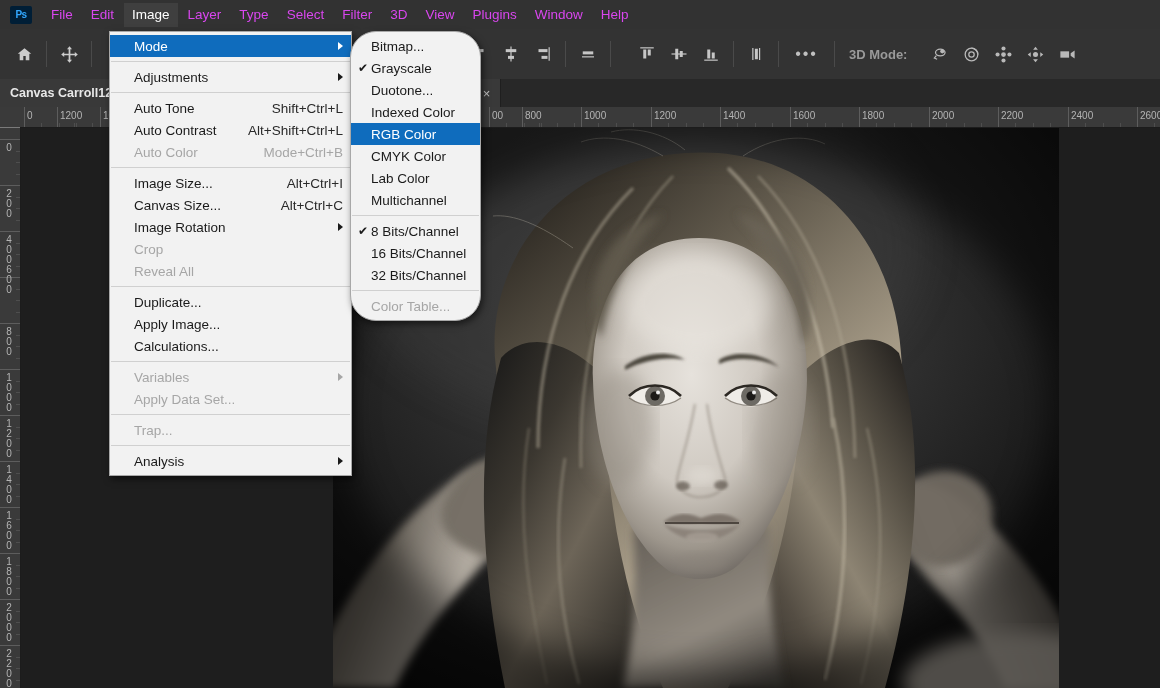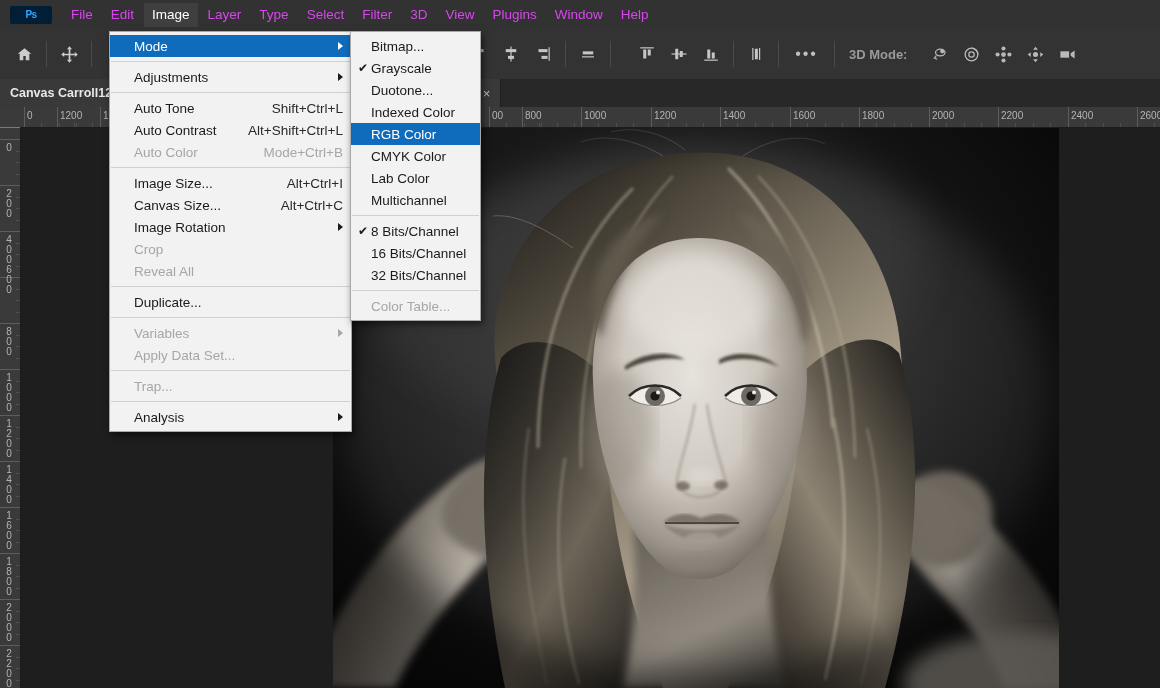--- a/index.html
+++ b/index.html
@@ -11,21 +11,21 @@
   }
   #app{position:relative;width:1160px;height:688px;overflow:hidden;background:#1b1b1b;}
 
   
   .menubar{
     position:absolute;left:0;top:0;width:1160px;height:29px;
     background:#323232;display:flex;align-items:center;
     border-bottom:1px solid #2a2a2a;
   }
   .ps-logo{
-    width:42px;height:18px;margin-left:10px;margin-right:10px;
+    width:22px;height:18px;margin-left:10px;margin-right:10px;
     background:#001e36;border-radius:2px;
     color:#31a8ff;font-size:10px;font-weight:bold;
     display:flex;align-items:center;justify-content:center;
     font-family:"Liberation Sans", sans-serif;
     letter-spacing:-0.5px;
   }
   .menu-item{
     color:#d946ef;font-size:13.5px;padding:4px 8px;margin:0 1px;
     cursor:default;white-space:nowrap;line-height:16px;
   }
@@ -98,21 +98,21 @@
   
   .dropdown{
     position:absolute;background:#f2f2f2;
     border:1px solid #a8a8a8;
     box-shadow:2px 3px 7px rgba(0,0,0,0.55);
     padding:3px 0;box-sizing:border-box;
     font-size:13.5px;color:#1a1a1a;
     z-index:50;
   }
   #image-menu{left:109px;top:31px;width:243px;}
-  #mode-menu{left:350px;top:31px;width:131px;}
+  #mode-menu{left:350px;top:31px;width:131px;border-radius:26px;}
   .mrow{
     position:relative;display:flex;align-items:center;
     height:22px;padding:0 8px 0 24px;white-space:nowrap;cursor:default;
   }
   .mrow .mlabel{flex:0 0 auto;}
   .mrow .mshort{margin-left:auto;padding-left:24px;color:#2a2a2a;}
   .mrow.sel{background:#0f6cbd;color:#ffffff;}
   .mrow.dis{color:#a6a6a6;}
   .mrow.dis .mshort{color:#a6a6a6;}
   .msep{height:1px;background:#d0d0d0;margin:4px 1px;}
@@ -620,20 +620,26 @@
       <div class="mrow dis">
         <span class="mlabel">Crop</span>
       </div>
       <div class="mrow dis">
         <span class="mlabel">Reveal All</span>
       </div>
       <div class="msep"></div>
       <div class="mrow">
         <span class="mlabel">Duplicate...</span>
       </div>
+      <div class="mrow">
+        <span class="mlabel">Apply Image...</span>
+      </div>
+      <div class="mrow">
+        <span class="mlabel">Calculations...</span>
+      </div>
       <div class="msep"></div>
       <div class="mrow dis">
         <span class="mlabel">Variables</span>
         <span class="arrow"></span>
       </div>
       <div class="mrow dis">
         <span class="mlabel">Apply Data Set...</span>
       </div>
       <div class="msep"></div>
       <div class="mrow dis">

